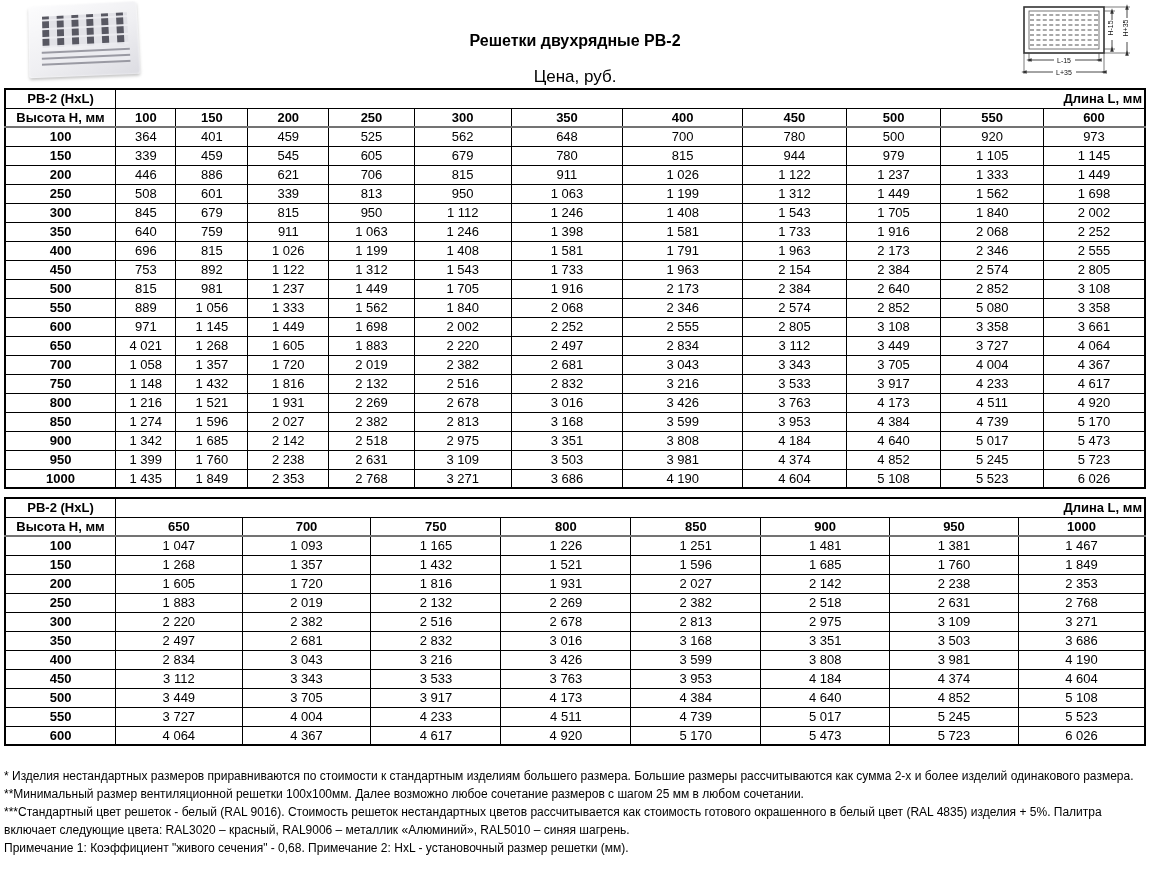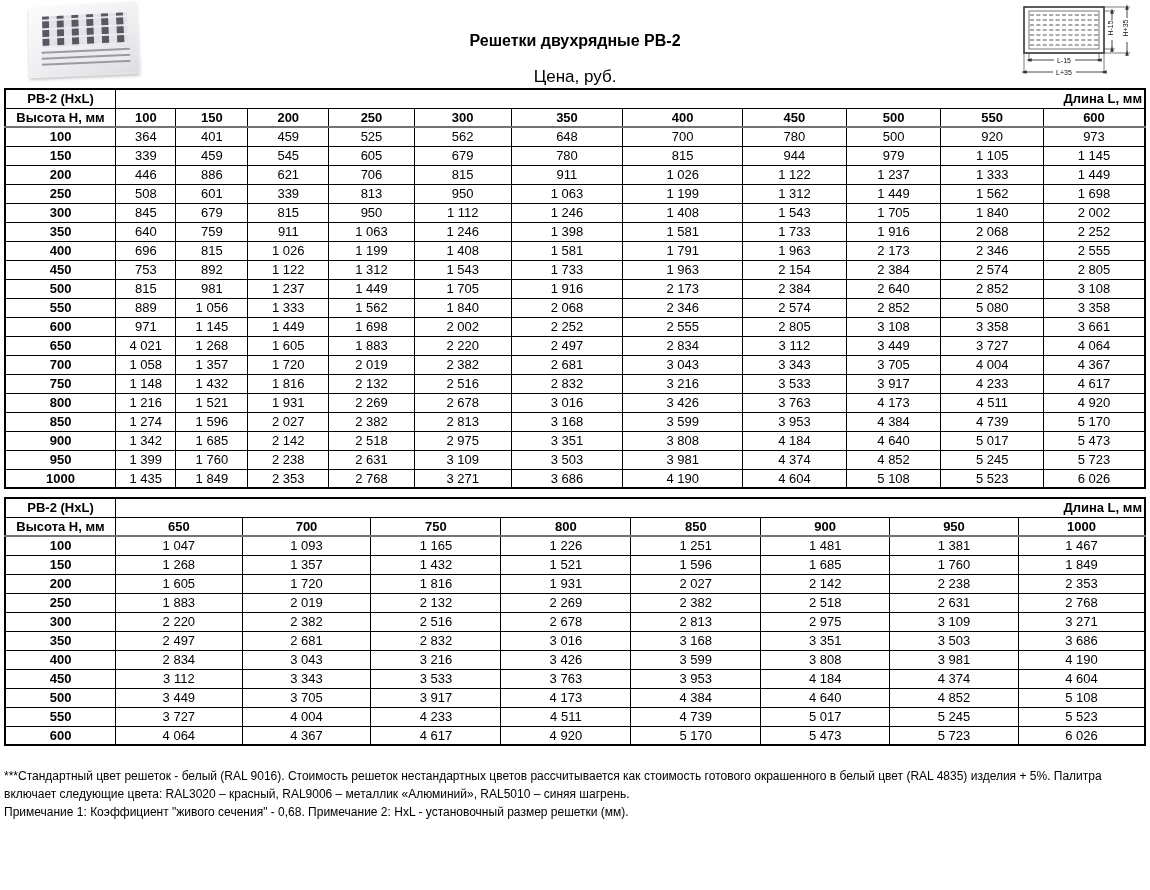--- a/index.html
+++ b/index.html
@@ -582,15 +582,17 @@
           <td>5 170</td>
           <td>5 473</td>
           <td>5 723</td>
           <td>6 026</td>
         </tr>
       </tbody>
     </table>
 </div>
 
 <div class="footnotes">
+  <div class="footnote">*  Изделия нестандартных размеров приравниваются по стоимости к стандартным изделиям большего размера. Большие размеры рассчитываются как сумма 2-х и более изделий одинакового размера.</div>
+  <div class="footnote">**Минимальный размер вентиляционной решетки 100х100мм. Далее возможно любое сочетание размеров с шагом 25 мм в любом сочетании.</div>
   <div class="footnote">***Стандартный цвет решеток - белый (RAL 9016). Стоимость решеток нестандартных цветов рассчитывается как стоимость готового окрашенного в белый цвет (RAL 4835) изделия + 5%. Палитра включает следующие цвета:  RAL3020 – красный, RAL9006 – металлик «Алюминий», RAL5010 – синяя шагрень.</div>
   <div class="footnote">Примечание 1: Коэффициент "живого сечения" - 0,68. Примечание 2: HxL - установочный размер решетки (мм).</div>
 </div>
 
 </body></html>

